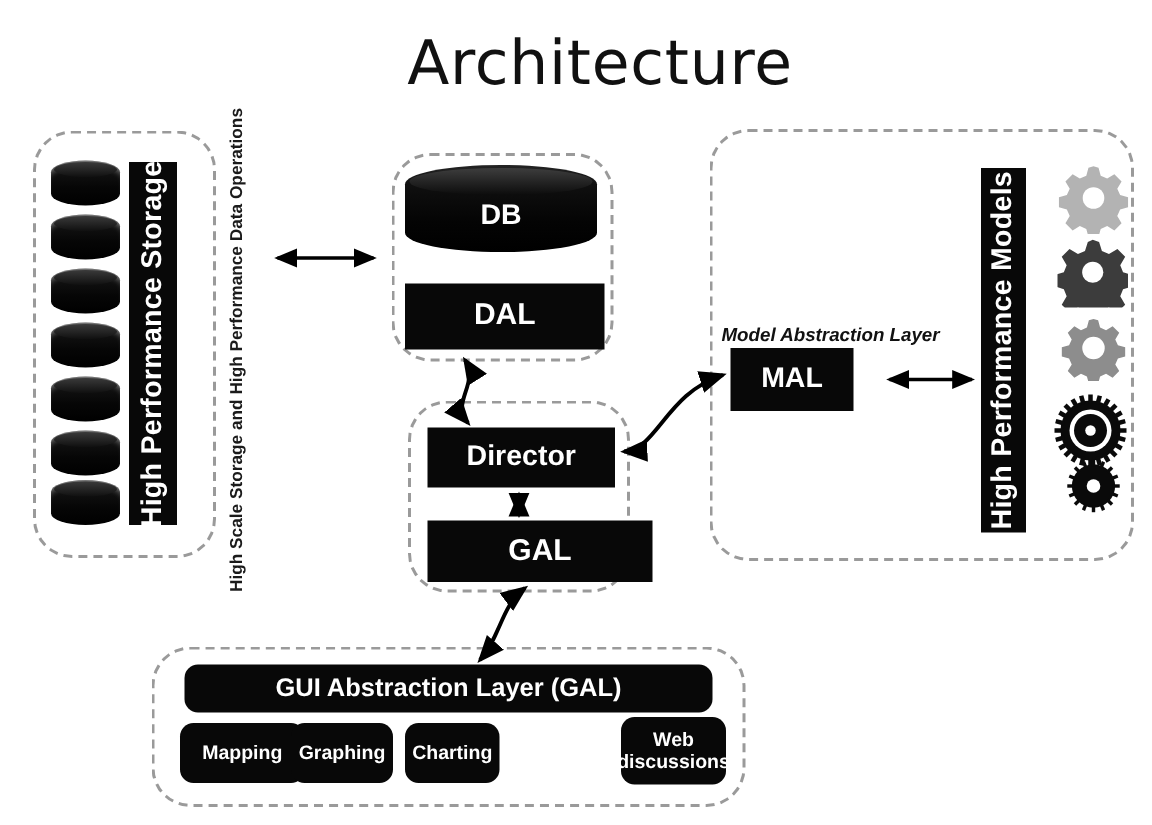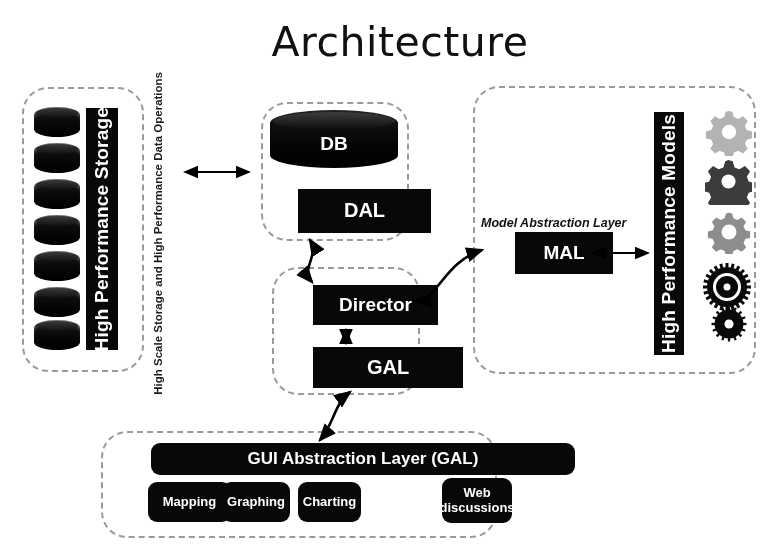--- a/index.html
+++ b/index.html
@@ -52,21 +52,20 @@
     background: #080808;
     color: #ffffff;
     display: flex;
     align-items: center;
     justify-content: center;
     text-align: center;
     box-sizing: border-box;
     font-family: "Liberation Sans", sans-serif;
     font-weight: 600;
     line-height: 1.08;
-    margin-left: 28px;
   }
   .rounded { border-radius: 9px; }
 
   
   .vbar {
     position: absolute;
     background: #080808;
     color: #ffffff;
     display: flex;
     align-items: center;
@@ -203,21 +202,21 @@
   </div>
 
   <div class="blackbox" style="left:285px; top:347px; width:150px; height:41px; font-size:20px;">
     <span>GAL</span>
   </div>
 
   <div class="group" id="models-group" style="left:473px; top:86px; width:283px; height:288px;"></div>
 
   <div class="caption" style="left:481px; top:216px;">Model Abstraction Layer</div>
 
-  <div class="blackbox" style="left:487px; top:232px; width:98px; height:42px; font-size:19px;">
+  <div class="blackbox" style="left:487px; top:232px; width:82px; height:42px; font-size:19px;">
     <span>MAL</span>
   </div>
 
   <div class="vbar" style="left:654px; top:112px; width:30px; height:243px;">
     <span>High Performance Models</span>
   </div>
 
   <div class="gear" style="left:705px; top:108px;">
     <svg width="48" height="48" viewBox="0 0 100 100" aria-hidden="true">
       <g fill="#b3b3b3">
@@ -304,21 +303,21 @@
           <rect x="47" y="4" width="6" height="12" transform="rotate(315 50 50)"></rect>
           <rect x="47" y="4" width="6" height="12" transform="rotate(337.5 50 50)"></rect>
         </g>
       </g>
       <circle cx="50" cy="50" r="12" fill="#ffffff"></circle>
     </svg>
   </div>
 
   <div class="group" id="gui-group" style="left:101px; top:431px; width:396px; height:107px;"></div>
 
-  <div class="blackbox rounded" style="left:123px; top:443px; width:424px; height:32px; font-size:17px;">
+  <div class="blackbox rounded" style="left:123px; top:443px; width:352px; height:32px; font-size:17px;">
     <span>GUI Abstraction Layer (GAL)</span>
   </div>
 
   <div class="blackbox rounded" style="left:120px; top:482px; width:83px; height:40px; font-size:13px;">
     <span>Mapping</span>
   </div>
 
   <div class="blackbox rounded" style="left:194px; top:482px; width:68px; height:40px; font-size:13px;">
     <span>Graphing</span>
   </div>

